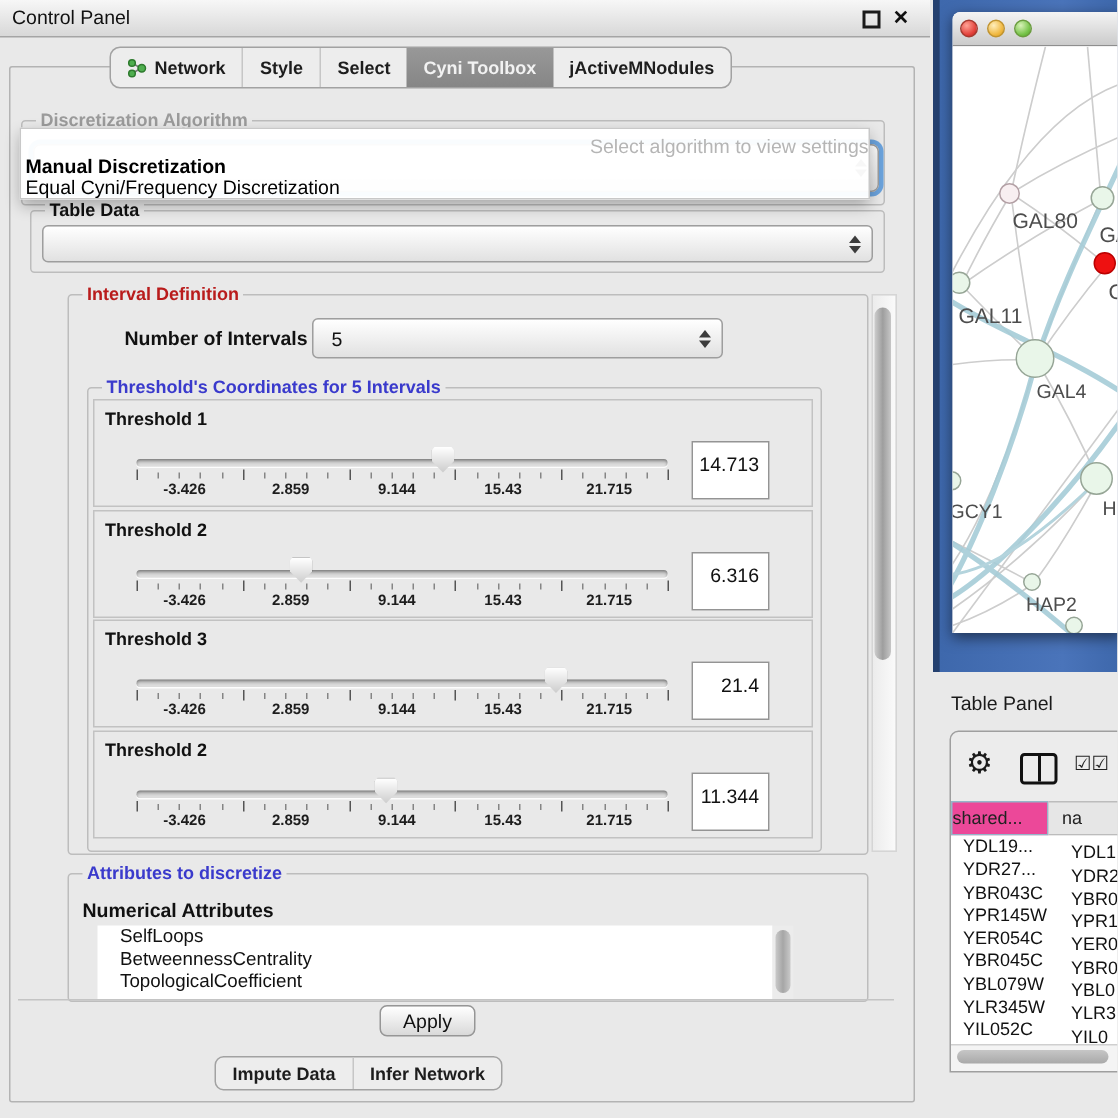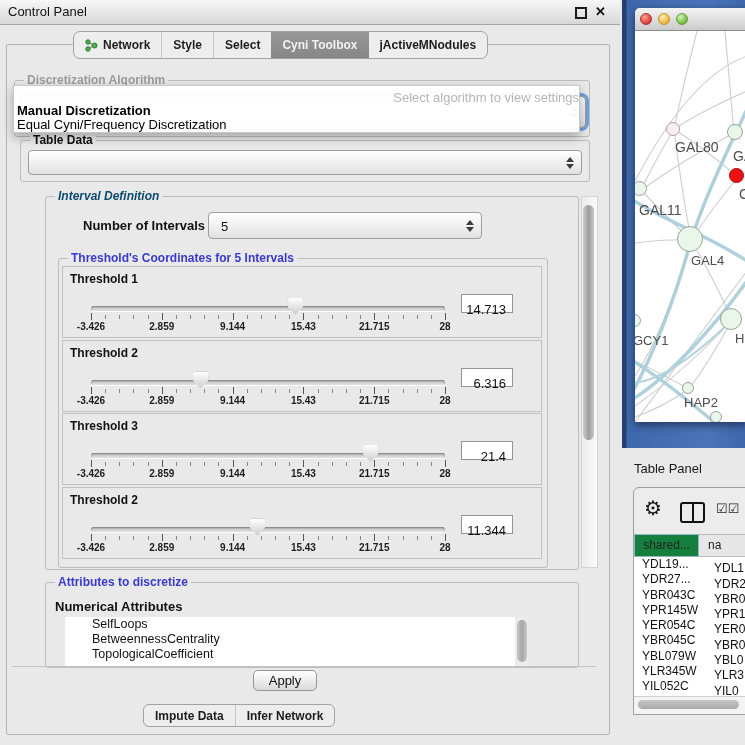--- a/index.html
+++ b/index.html
@@ -19,21 +19,21 @@
   .tabbar.bottom{left:143px;top:704px;height:21px;border-radius:6px;}
   .tab{display:flex;align-items:center;gap:5px;padding:0 11px;font-size:12px;font-weight:bold;
        color:#1d1d1d;border-left:1px solid #c6c6c6;white-space:nowrap;}
   .tab:first-child{border-left:none;}
   .tab.sel{background:linear-gradient(#989898,#868686);color:#f2f2f2;border-left:none;}
   .tab.sel + .tab{border-left:none;}
   .group{position:absolute;border:1px solid #bdbdbd;border-radius:3px;}
   .legend{position:absolute;top:-8px;left:9px;background:#e9e9e9;padding:0 3px;
           font-size:12px;font-weight:bold;white-space:nowrap;}
   .legend.gray{color:#9b9b9b;}
-  .legend.green{color:#0c4a6e;font-style:italic;}
+  .legend.green{color:#b91c1c;}
   .legend.blue{color:#3a3acc;}
   .legend.black{color:#111;}
   .combo{position:absolute;background:linear-gradient(#ffffff,#e1e1e1);
          border:1px solid #9e9e9e;border-radius:4px;font-size:13px;}
   .combo .val{position:absolute;left:10px;top:50%;transform:translateY(-50%);}
   .stepper{position:absolute;right:7px;top:50%;transform:translateY(-50%);}
   .arr-up{width:0;height:0;border-left:4px solid transparent;border-right:4px solid transparent;
           border-bottom:5px solid #3c3c3c;margin-bottom:2px;}
   .arr-dn{width:0;height:0;border-left:4px solid transparent;border-right:4px solid transparent;
           border-top:5px solid #3c3c3c;}
@@ -52,31 +52,31 @@
   .th-title{position:absolute;left:7px;top:5px;font-size:12px;font-weight:bold;}
   .th-track{position:absolute;left:28px;top:39px;width:354px;height:5px;border-radius:3px;
     background:linear-gradient(#b9b9b9,#e6e6e6);box-shadow:inset 0 1px 2px rgba(0,0,0,.35),0 1px 0 #fdfdfd;}
   .th-handle{position:absolute;top:31px;width:15px;height:17px;
     background:linear-gradient(#ffffff,#cccccc);
     clip-path:polygon(12% 0,88% 0,100% 14%,100% 55%,50% 100%,0 55%,0 14%);
     filter:drop-shadow(0 0 1px rgba(0,0,0,.55));}
   .tick{position:absolute;top:48px;width:1px;height:4px;background:#858585;}
   .tick.major{top:46px;height:7px;background:#555;}
   .tlabel{position:absolute;top:54px;transform:translateX(-50%);font-size:10px;font-weight:bold;
-          color:#1d1d1d;white-space:nowrap;}
-  .th-value{position:absolute;left:398px;top:27px;width:52px;height:19px;background:#fff;
+          color:#1d1d1d;white-space:nowrap;margin-left:32px;}
+  .th-value{position:absolute;left:398px;top:27px;width:52px;height:39px;background:#fff;
     border:1px solid #949494;font-size:13px;text-align:right;line-height:30px;
     padding-right:6px;box-sizing:border-box;}
   #vscroll{position:absolute;left:581px;top:196px;width:15px;height:370px;
     background:linear-gradient(90deg,#ececec,#fafafa);border:1px solid #d5d5d5;}
   #vthumb{position:absolute;left:583px;top:205px;width:11px;height:235px;border-radius:6px;
     background:linear-gradient(90deg,#cdcdcd,#9e9e9e 50%,#c6c6c6);}
   #lbl-numattrs{position:absolute;left:55px;top:599px;font-size:13px;font-weight:bold;}
   #attr-list{position:absolute;left:65px;top:617px;width:450px;height:49px;background:#fff;overflow:hidden;}
-  .attr-item{height:15px;line-height:15px;font-size:12.5px;padding-left:27px;white-space:nowrap;}
+  .attr-item{height:15px;line-height:15px;font-size:12.5px;padding-left:15px;white-space:nowrap;}
   #attr-scroll{position:absolute;left:515px;top:617px;width:14px;height:49px;background:#ececec;}
   #attr-thumb{position:absolute;left:517px;top:620px;width:10px;height:42px;border-radius:5px;
     background:linear-gradient(90deg,#c9c9c9,#a6a6a6,#c9c9c9);}
   #sep-bottom{position:absolute;left:12px;top:666px;width:584px;height:1px;background:#c4c4c4;}
   #apply-btn{position:absolute;left:253px;top:670px;width:64px;height:21px;border:1px solid #969696;
     border-radius:5px;background:linear-gradient(#ffffff,#d9d9d9);font-size:13px;text-align:center;
     line-height:20px;box-sizing:border-box;}
   
   .right{position:absolute;left:622px;top:0;width:123px;height:745px;}
   .net-frame{position:absolute;left:0;top:0;width:123px;height:448px;
@@ -98,22 +98,22 @@
   
   .tp-header{position:absolute;left:0;top:448px;width:123px;height:39px;background:#e9e9e9;}
   .tp-title{position:absolute;left:12px;top:13px;font-size:13px;color:#1a1a1a;}
   .tp-box{position:absolute;left:11px;top:487px;width:112px;height:226px;background:#ececec;
     border:1px solid #9f9f9f;border-radius:6px 0 0 0;overflow:hidden;}
   .gear{position:absolute;left:10px;top:8px;font-size:20px;color:#1a1a1a;}
   .colicon{position:absolute;left:46px;top:14px;width:21px;height:17px;border:2px solid #111;border-radius:3px;}
   .colicon .mid{position:absolute;left:50%;top:0;bottom:0;width:2px;background:#111;transform:translateX(-50%);}
   .checks{position:absolute;left:82px;top:13px;font-size:13px;color:#222;letter-spacing:0px;}
   .tp-headrow{position:absolute;left:0;top:46px;width:112px;height:23px;display:flex;}
-  .hc1{width:65px;background:#15803d;border:1px solid #94b6c9;box-sizing:border-box;
-       font-size:12px;text-align:center;line-height:21px;color:#222;}
+  .hc1{width:65px;background:#ec4899;border:1px solid #94b6c9;box-sizing:border-box;
+       font-size:12px;line-height:21px;color:#222;}
   .hc2{flex:1;background:#e6e6e6;border:1px solid #bcbcbc;border-left:none;box-sizing:border-box;
        font-size:12px;line-height:21px;padding-left:9px;color:#222;}
   #table-rows{position:absolute;left:0;top:69px;width:112px;height:139px;background:#fff;overflow:hidden;}
   .trow{height:15.3px;line-height:15.3px;font-size:12px;white-space:nowrap;}
   .tc1{display:inline-block;width:70px;padding-left:8px;overflow:hidden;}
   .tc2{display:inline-block;padding-left:2px;}
   .hscroll{position:absolute;left:0;top:208px;width:112px;height:17px;background:#f4f4f4;border-top:1px solid #cfcfcf;}
   .hthumb{position:absolute;left:4px;top:3px;width:101px;height:9px;border-radius:5px;
     background:linear-gradient(#c6c6c6,#a9a9a9);}
 </style>

